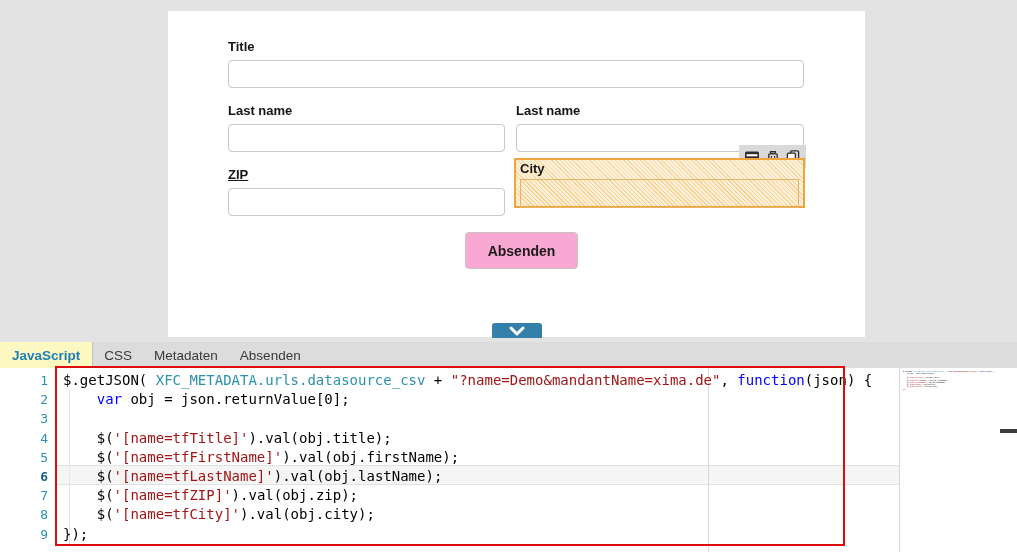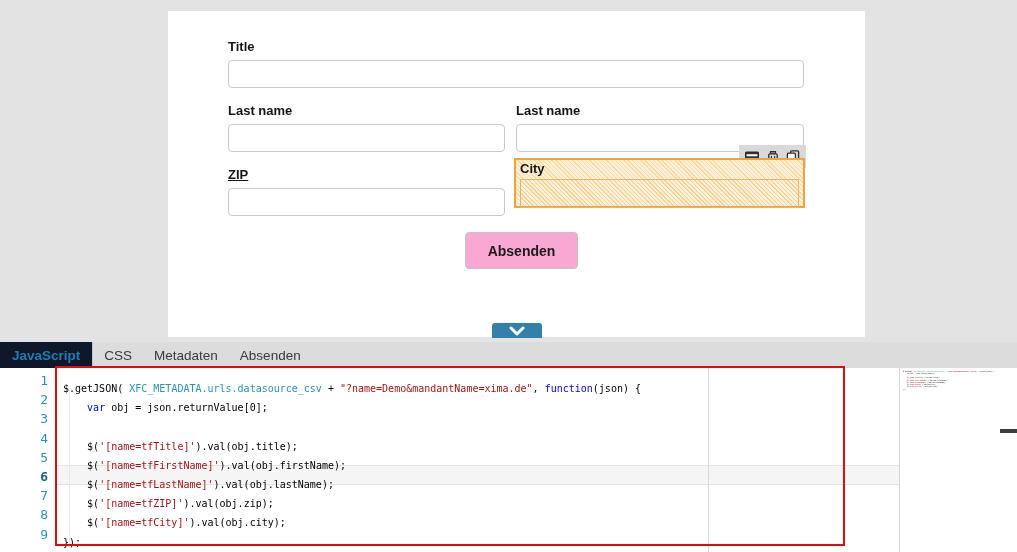--- a/index.html
+++ b/index.html
@@ -26,34 +26,34 @@
     border:1px solid #c4c4c4; border-radius:4px; font-weight:bold; font-size:14px; color:#1a1a1a;
     font-family:"Liberation Sans", sans-serif; cursor:pointer; }
 
   .collapse-btn { position:absolute; left:492px; top:323px; width:50px; height:15px; background:#3380aa;
     border-radius:3px 3px 0 0; display:flex; align-items:center; justify-content:center; cursor:pointer; }
 
   
   .tabbar { position:absolute; left:0; top:342px; width:1017px; height:26px; background:#dcdcdc;
     display:flex; align-items:stretch; font-size:13.5px; }
   .tab { display:flex; align-items:center; padding:0 11px; color:#3a3a3a; cursor:pointer; white-space:nowrap; }
-  .tab.active { background:#0f172a; color:#1d7fb5; font-weight:bold; padding:0 12px; border-right:1px solid #c6c6c6; }
+  .tab.active { background:#fef9c3; color:#1d7fb5; font-weight:bold; padding:0 12px; border-right:1px solid #c6c6c6; }
 
   
   .editor { position:absolute; left:0; top:368px; width:1017px; height:184px; background:#ffffff;
     font-family:"DejaVu Sans Mono", monospace; }
   .gutter { position:absolute; left:0; top:3px; width:48px; text-align:right; color:#2b91af;
     font-size:13px; line-height:19.2px; }
   .gutter-num.active { color:#19607e; font-weight:bold; }
   .cur-line { position:absolute; left:57px; top:97px; width:842px; height:20px; background:#f5f5f5;
     border-top:1px solid #e2e2e2; border-bottom:1px solid #e2e2e2; }
   .indent-guide { position:absolute; left:69px; top:22px; width:1px; height:155px; background:#e6e6e6; }
   .ruler { position:absolute; left:708px; top:0; width:1px; height:184px; background:#d8d8d8; }
   .red-frame { position:absolute; left:55px; top:-2px; width:790px; height:180px; border:2px solid #dd0d0d; pointer-events:none; z-index:3; }
-  .code { position:absolute; left:63px; top:3px; font-size:10px; line-height:19.2px; white-space:pre; color:#000; z-index:2;margin-top:8px; }
+  .code { position:absolute; left:63px; top:3px; font-size:14px; line-height:19.2px; white-space:pre; color:#000; z-index:2; }
   .code-line { height:19.2px; }
   .tok-k { color:#0000ff; }
   .tok-s { color:#a31515; }
   .tok-t { color:#2b91af; }
   .mini-divider { position:absolute; left:899px; top:0; width:1px; height:184px; background:#d6d6d6; }
   .minimap { position:absolute; left:903px; top:2px; width:97px; height:28px; overflow:hidden; cursor:pointer; }
   .minimap-inner { transform:scale(0.118); transform-origin:0 0; font-size:13.4px; line-height:19.2px; white-space:pre; width:820px; }
   .resize-dash { position:absolute; left:1000px; top:61px; width:17px; height:4px; background:#3d3d3d; cursor:row-resize; }
 </style>
 </head>

